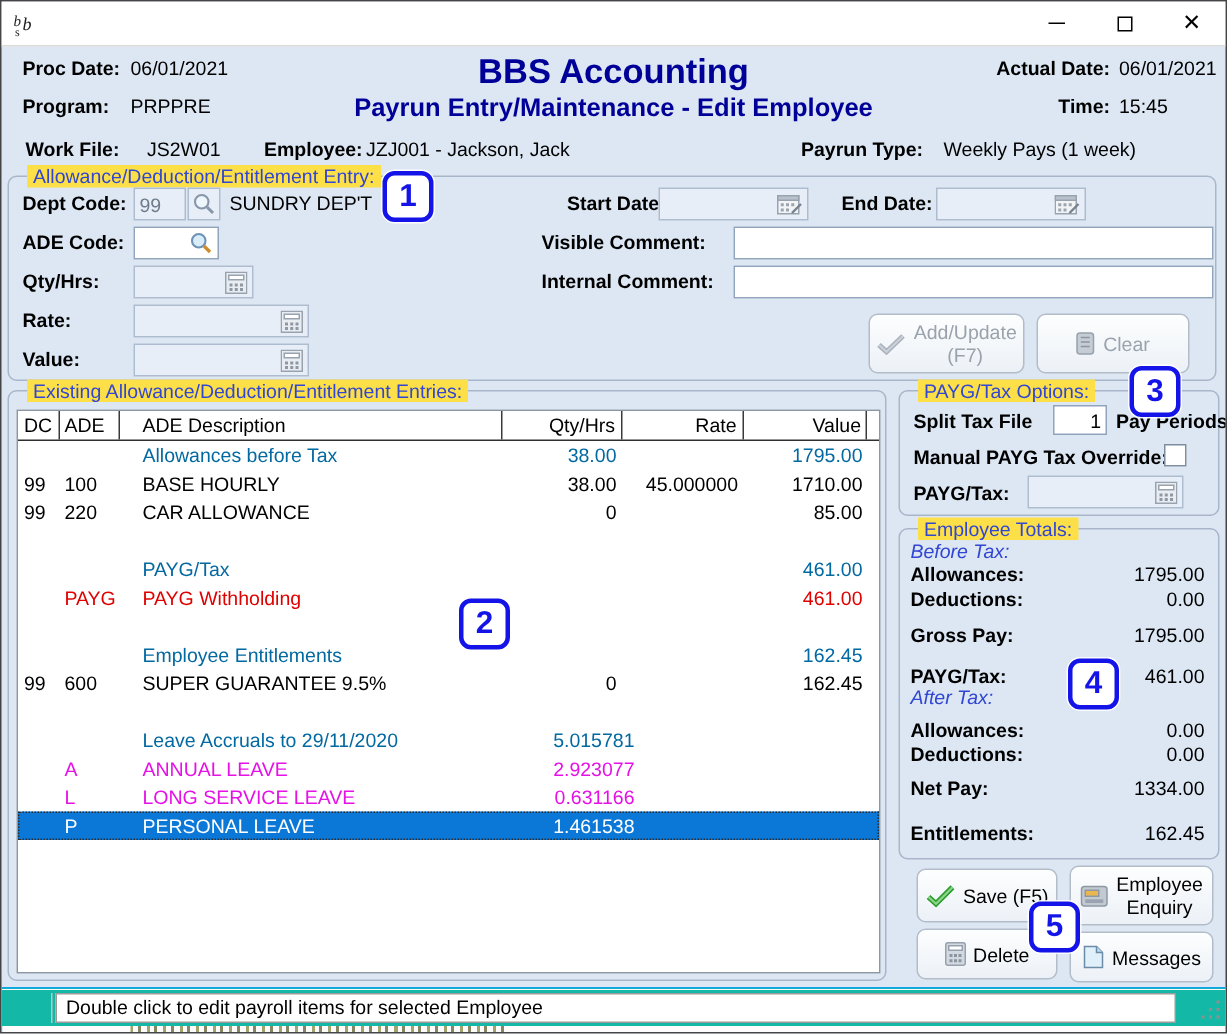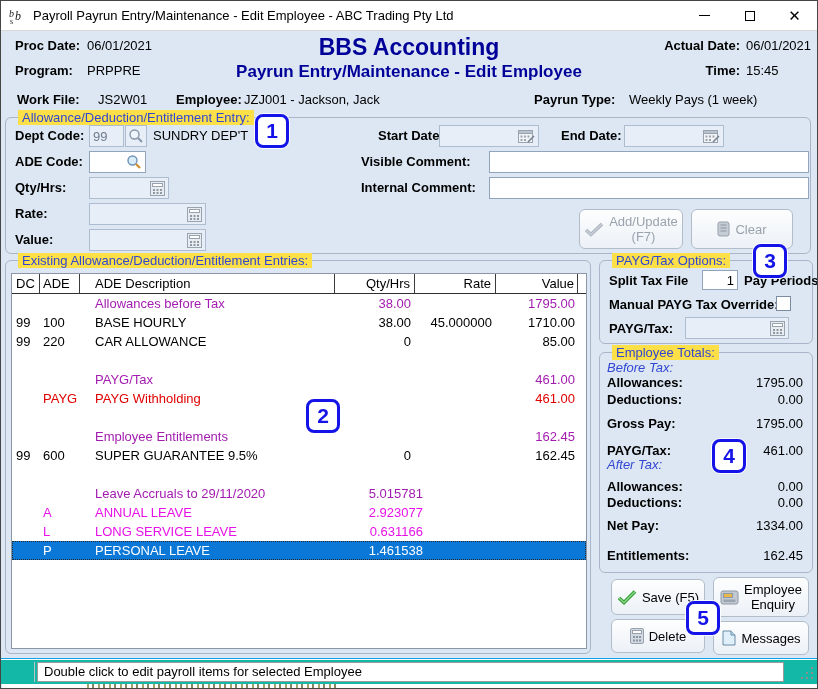--- a/index.html
+++ b/index.html
@@ -41,21 +41,21 @@
   .thead .tcell.col-extra{border-right:none;}
   .trow{display:flex;height:19px;line-height:19px;}
   .tcell{flex:none;overflow:hidden;white-space:nowrap;}
   .col-dc{width:28px;padding-left:4px;}
   .col-ade{width:40px;padding-left:3px;}
   .col-desc{width:244px;padding-left:4px;margin-left:11px;}
   .col-qty{width:80px;text-align:right;padding-right:4px;}
   .col-rate{width:81px;text-align:right;padding-right:4px;}
   .col-value{width:82px;text-align:right;padding-right:3px;}
   .col-extra{flex:1;}
-  .row-summary,.row-accrual{color:#a21caf;}
+  .row-summary,.row-accrual{color:#0369a1;}
   .row-tax{color:#e00000;}
   .row-leave{color:#e611e6;}
   .row-accrual .col-qty,.row-leave .col-qty{transform:translateX(12px);}
   .row-selected{background:#0b78d8;color:#fff;outline:1px dotted #2c2c2c;outline-offset:-1px;}
   
   .tot-row{position:absolute;left:8px;right:10px;height:16px;line-height:16px;}
   .tot-label{font-weight:bold;}
   .tot-label.section{font-weight:normal;font-style:italic;color:#3146d2;}
   .tot-value{position:absolute;right:2px;top:0;}
   
@@ -76,21 +76,20 @@
 <body>
 
 <div class="window">
 
   <div class="titlebar">
     <svg class="app-icon" viewBox="0 0 18 18">
       <text x="1" y="10" font-size="10" font-family="Liberation Serif, serif" font-style="italic" fill="#1a1a1a">b</text>
       <text x="7" y="13" font-size="12" font-family="Liberation Serif, serif" font-style="italic" fill="#1a1a1a">b</text>
       <text x="2" y="17" font-size="8" font-family="Liberation Serif, serif" fill="#1a1a1a">s</text>
     </svg>
-    <span class="title-text">Payroll Payrun Entry/Maintenance - Edit Employee - ABC Trading Pty Ltd</span>
     <div class="win-btns">
       <div class="win-btn">
           <span class="glyph-min"></span>
         </div>
       <div class="win-btn">
           <span class="glyph-max"></span>
         </div>
       <div class="win-btn">
           <span class="glyph-close">✕</span>
         </div>

